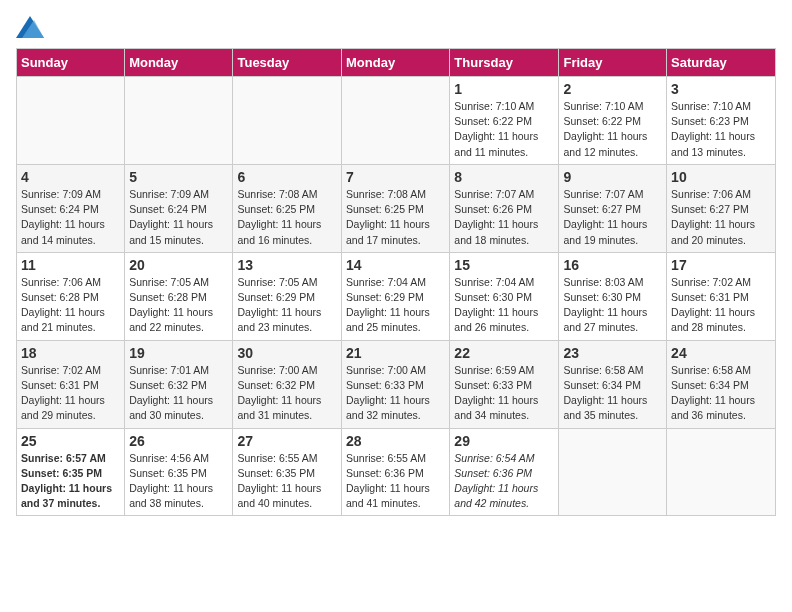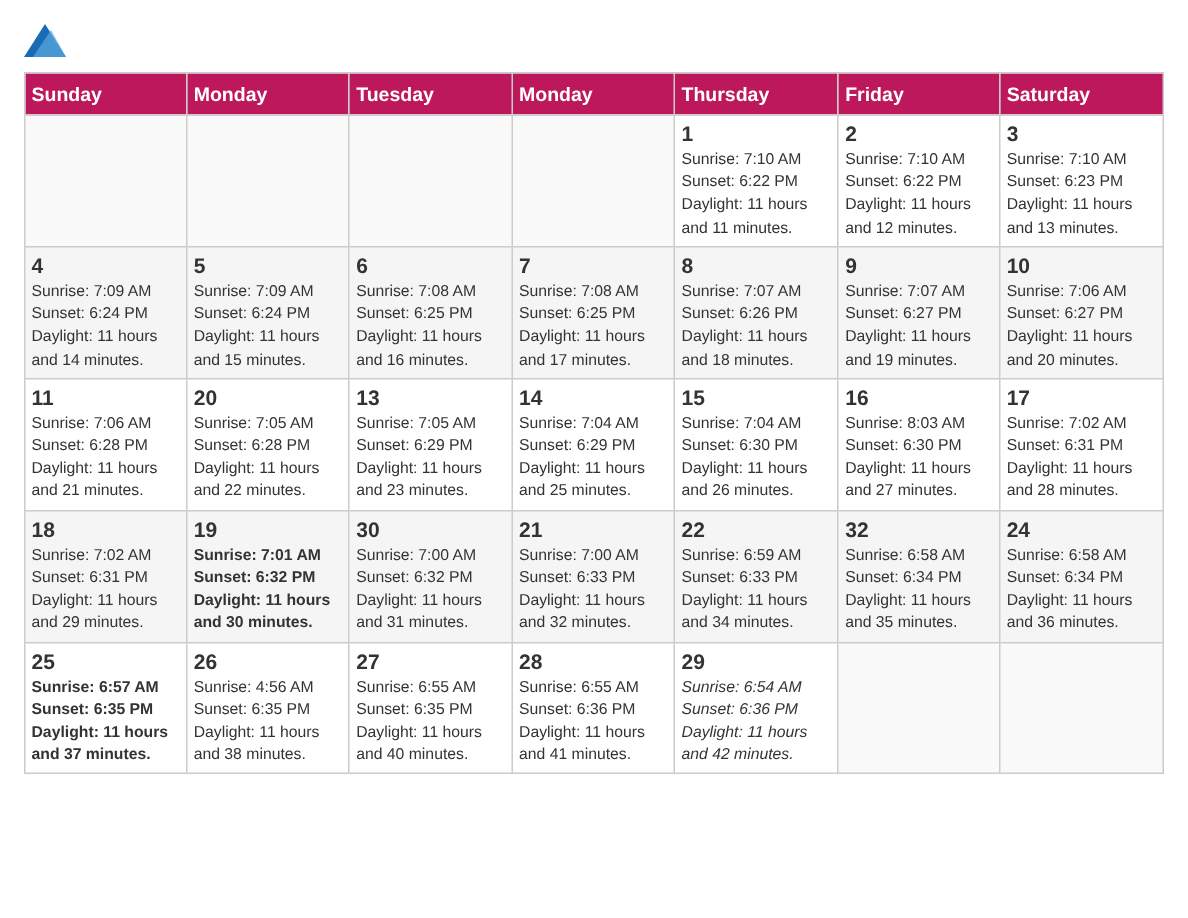--- a/index.html
+++ b/index.html
@@ -241,21 +241,21 @@
       </tr>
       <tr>
         <td>
           <span class="day-number">18</span>
           <div class="day-info" style="white-space: pre-line;">Sunrise: 7:02 AM
 Sunset: 6:31 PM
 Daylight: 11 hours and 29 minutes.</div>
         </td>
         <td>
           <span class="day-number">19</span>
-          <div class="day-info" style="white-space: pre-line; font-weight: bold;">Sunrise: 7:01 AM
+          <div class="day-info" style="white-space: pre-line;">Sunrise: 7:01 AM
 Sunset: 6:32 PM
 Daylight: 11 hours and 30 minutes.</div>
         </td>
         <td>
           <span class="day-number">30</span>
           <div class="day-info" style="white-space: pre-line;">Sunrise: 7:00 AM
 Sunset: 6:32 PM
 Daylight: 11 hours and 31 minutes.</div>
         </td>
         <td>
@@ -264,21 +264,21 @@
 Sunset: 6:33 PM
 Daylight: 11 hours and 32 minutes.</div>
         </td>
         <td>
           <span class="day-number">22</span>
           <div class="day-info" style="white-space: pre-line;">Sunrise: 6:59 AM
 Sunset: 6:33 PM
 Daylight: 11 hours and 34 minutes.</div>
         </td>
         <td>
-          <span class="day-number">32</span>
+          <span class="day-number">23</span>
           <div class="day-info" style="white-space: pre-line;">Sunrise: 6:58 AM
 Sunset: 6:34 PM
 Daylight: 11 hours and 35 minutes.</div>
         </td>
         <td>
           <span class="day-number">24</span>
           <div class="day-info" style="white-space: pre-line;">Sunrise: 6:58 AM
 Sunset: 6:34 PM
 Daylight: 11 hours and 36 minutes.</div>
         </td>

